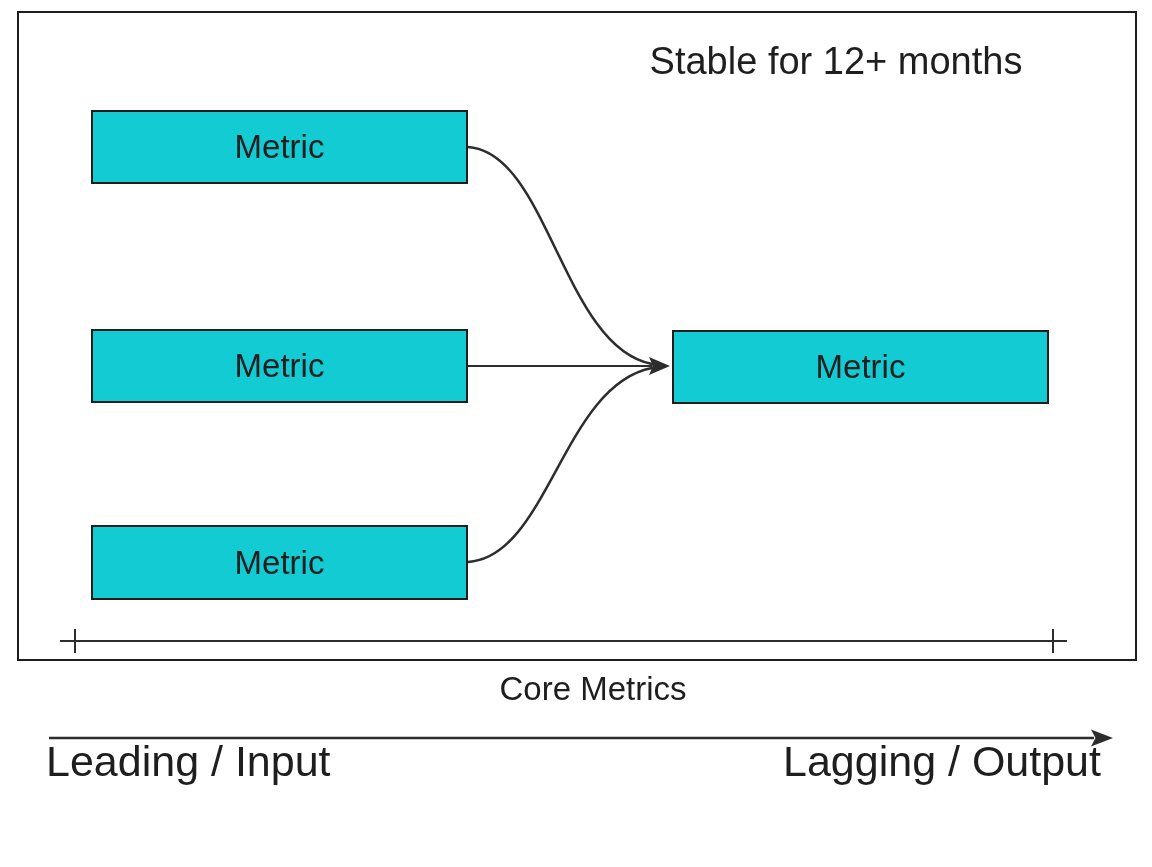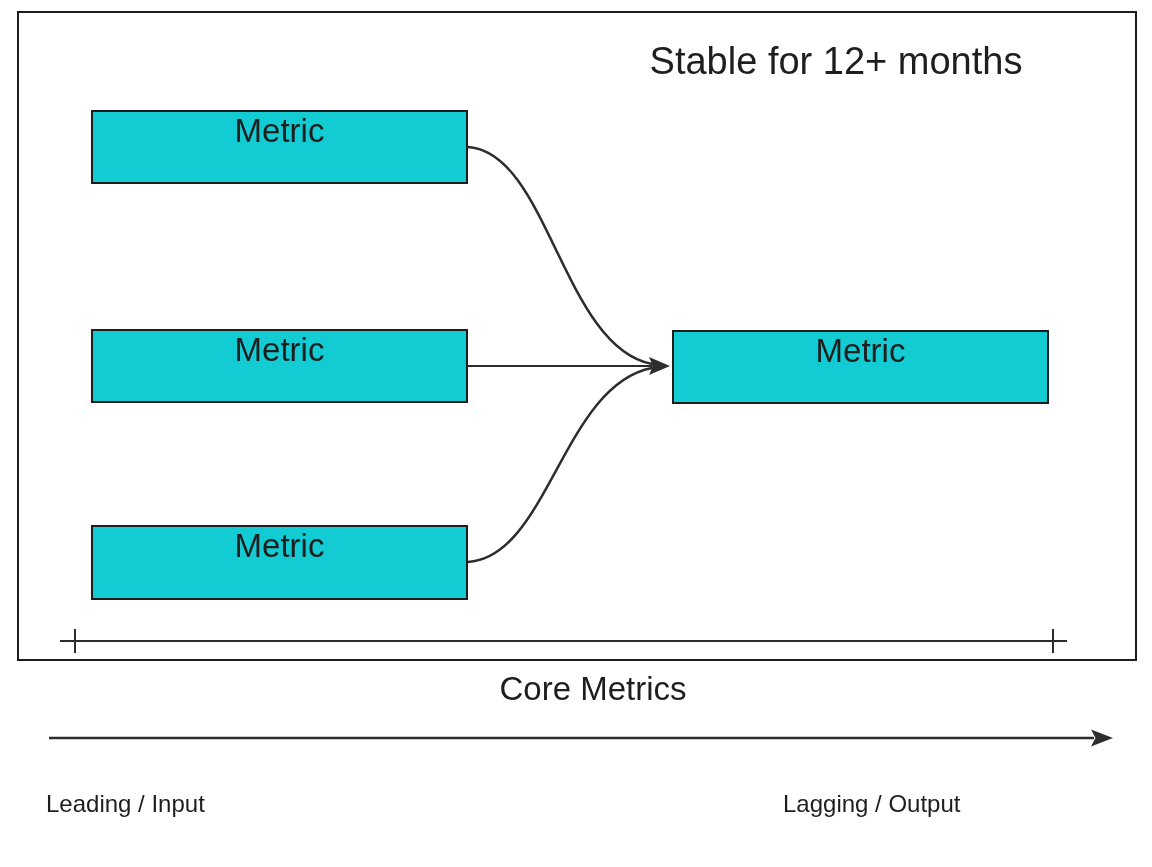--- a/index.html
+++ b/index.html
@@ -45,21 +45,21 @@
     white-space: nowrap;
   }
   .metric-box {
     position: absolute;
     width: 377px;
     height: 74px;
     box-sizing: border-box;
     background: var(--box-fill, #12cbd3);
     border: 2.5px solid var(--box-border, #1d1d1d);
     display: flex;
-    align-items: flex-start;
+    align-items: center;
     justify-content: center;
     font-size: 33px;
   }
   .metric-box.input-1 { left: 91px; top: 110px; }
   .metric-box.input-2 { left: 91px; top: 329px; }
   .metric-box.input-3 { left: 91px; top: 525px; height: 75px; }
   .metric-box.output  { left: 672px; top: 330px; }
   .connector {
     stroke: var(--line, #2d2d2d);
     stroke-width: 2.5;
@@ -74,22 +74,22 @@
     position: absolute;
     left: 17px;
     top: 670px;
     width: 1152px;
     text-align: center;
     font-size: 33px;
     white-space: nowrap;
   }
   .end-label {
     position: absolute;
-    top: 790px;
-    font-size: 24px;
+    top: 737px;
+    font-size: 43px;
     white-space: nowrap;
   }
   .end-label.left { left: 46px; }
   .end-label.right { left: 783px; }
 </style>
 </head>
 <body>
 
 <div class="canvas">
 

